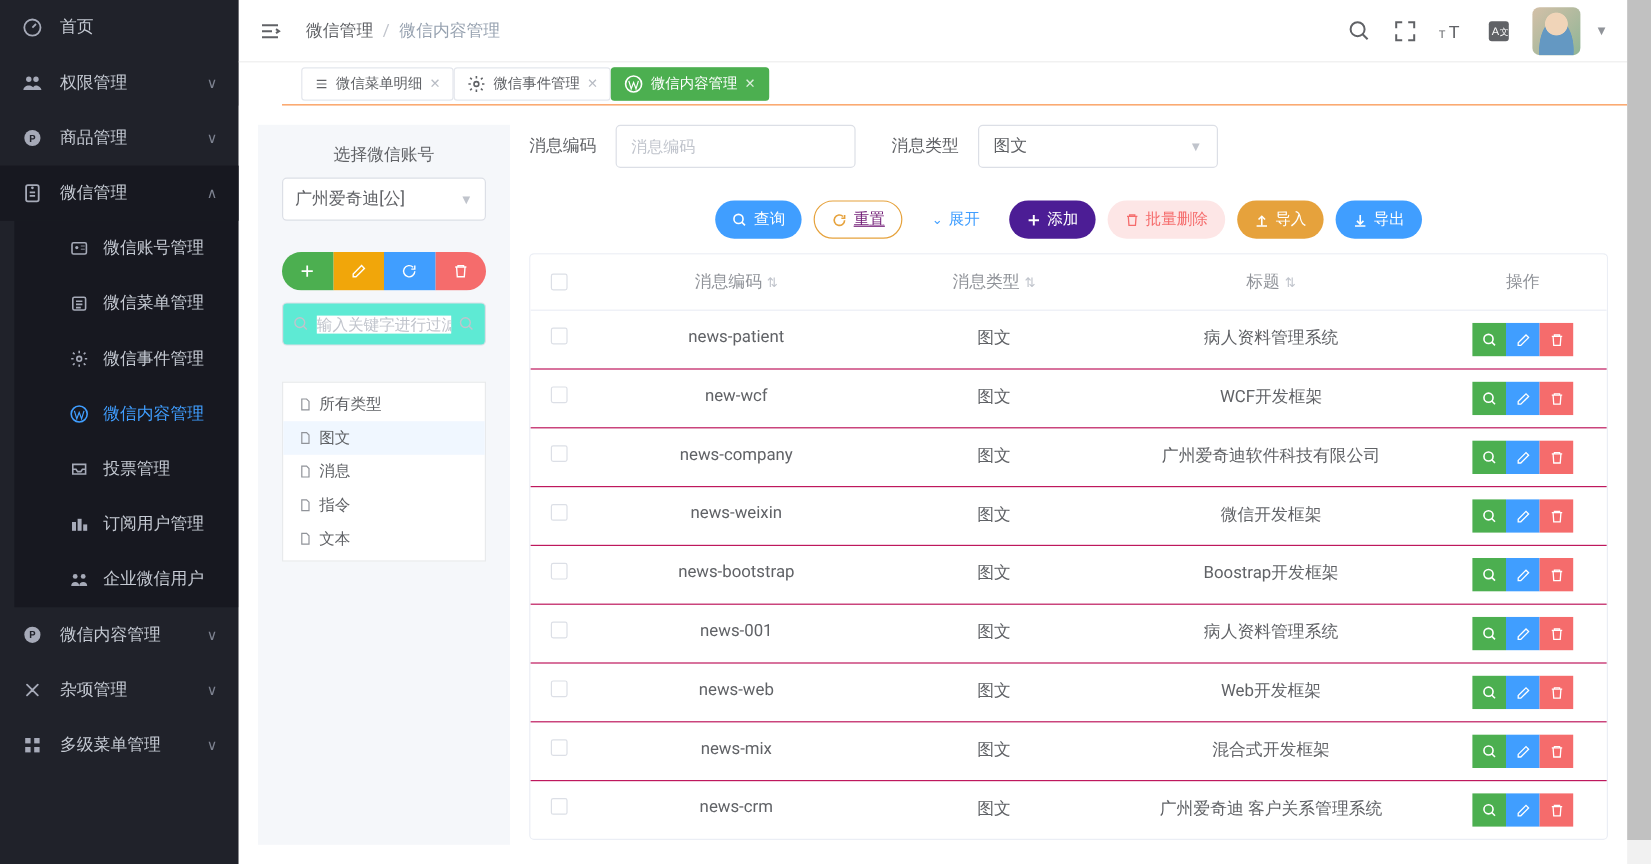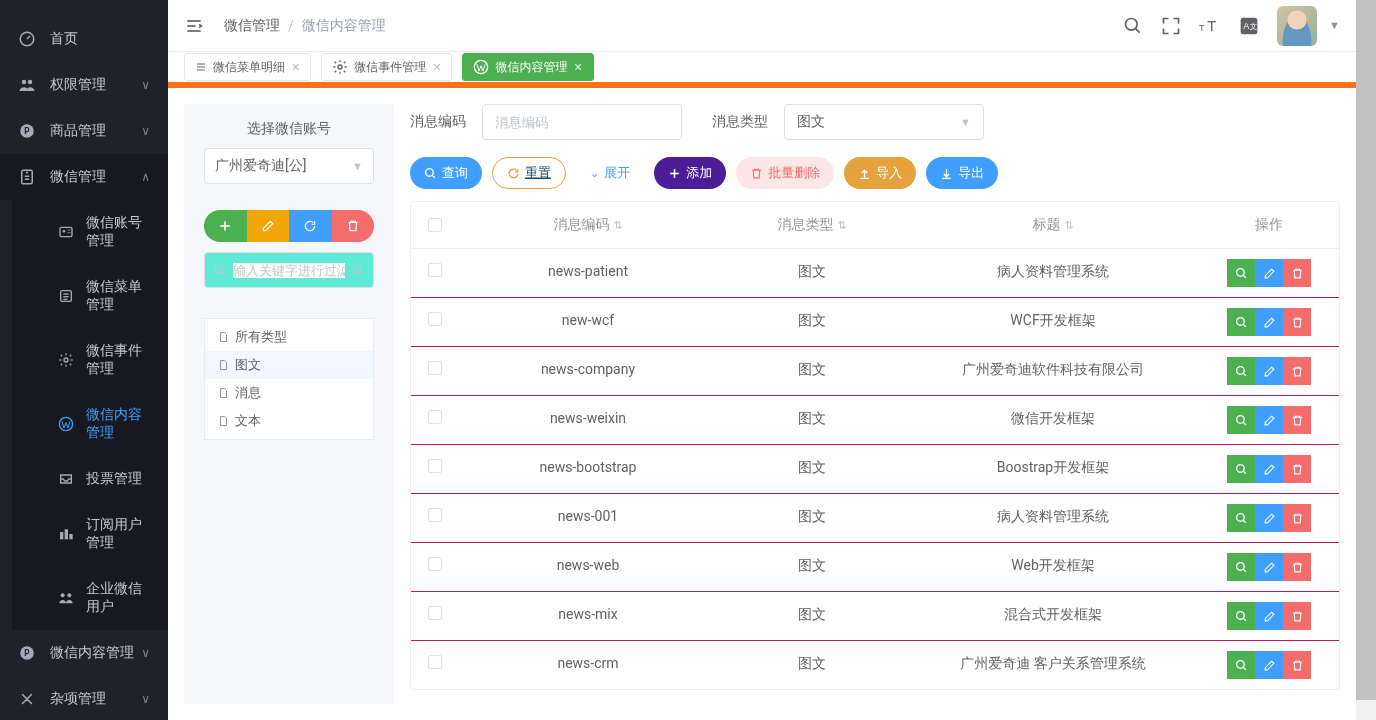--- a/index.html
+++ b/index.html
@@ -1,21 +1,21 @@
 <!DOCTYPE html>
 <html><head>
   <meta charset="utf-8">
   <style>
     * { box-sizing: border-box; margin: 0; padding: 0; }
     body { font-family: -apple-system, BlinkMacSystemFont, "Segoe UI", Roboto, "Helvetica Neue", Arial, sans-serif; font-size: 14px; color: #606266; background: #fff; height: 720px; width: 1376px; overflow: hidden; position: relative; }
     
     .app { display: flex; height: 720px; width: 1356px; }
     
     
-    .sidebar { width: 168px; background: #20222a; color: #a6aab8; flex-shrink: 0; padding-top: 16px; overflow: hidden; }
+    .sidebar { width: 199px; background: #20222a; color: #a6aab8; flex-shrink: 0; padding-top: 0; overflow: hidden; }
     .nav-item { display: flex; align-items: center; padding: 14px 18px; cursor: pointer; position: relative; }
     .nav-item .nav-icon { width: 18px; text-align: center; margin-right: 14px; font-size: 16px; color: #a6aab8; }
     .nav-item .nav-label { flex: 1; color: #c5cad3; font-size: 14px; }
     .nav-item .nav-arrow { color: #7d8290; font-size: 12px; }
     .nav-item.nav-sub { padding-left: 46px; }
     .nav-item.active .nav-label { color: #409eff; }
     .nav-item.active .nav-icon { color: #409eff; }
     .nav-item.nav-sub .nav-icon { margin-right: 10px; font-size: 14px; }
     .nav-item.open { background: #171820; }
     .nav-submenu { background: #171820; margin-left: 12px; }
@@ -28,21 +28,21 @@
     .breadcrumb { flex: 1; display: flex; align-items: center; margin-left: 10px; color: #97a2b0; }
     .breadcrumb span { color: #606266; }
     .breadcrumb .sep { margin: 0 8px; color: #c0c4cc; }
     .breadcrumb .crumb-last { color: #97a2b0; }
     .topbar-actions { display: flex; align-items: center; gap: 18px; }
     .topbar-actions .top-icon { color: #606266; cursor: pointer; font-size: 18px; }
     .avatar { width: 40px; height: 40px; border-radius: 6px; background: linear-gradient(135deg, #d4c0a8, #8fb596); position: relative; overflow: hidden; }
     .avatar::after { content:""; position:absolute; inset:0; background: radial-gradient(circle at 50% 35%, #f0d4b8 28%, transparent 30%), radial-gradient(ellipse at 50% 90%, #6498c2 50%, transparent 52%); }
     .dropdown-caret { color: #909399; font-size: 11px; cursor: pointer; margin-left: -6px; }
     
-    .tabbar { height: 36px; display: flex; align-items: center; padding: 0 16px; border-bottom: 6px solid #f97316; gap: 10px; }
+    .tabbar { height: 36px; display: flex; align-items: center; padding: 0 16px; border-bottom: 1px solid #f97316; gap: 0; margin-left: 36px; }
     .tab { height: 28px; border: 1px solid #e4e7ed; border-radius: 3px; padding: 0 10px; display: flex; align-items: center; gap: 6px; cursor: pointer; font-size: 12px; color: #606266; background: #fff; }
     .tab.active { background: #4caf50; border-color: #4caf50; color: #fff; }
     .tab .tab-icon { font-size: 12px; }
     .tab .tab-close { font-size: 11px; color: #b8bcc4; }
     .tab.active .tab-close { color: rgba(255,255,255,0.8); }
     
     .content { flex: 1; display: flex; padding: 16px; gap: 16px; background: #fff; overflow: hidden; }
     
     
     .left-panel { width: 210px; background: #f5f7fa; padding: 6px 0 14px; flex-shrink: 0; display: flex; flex-direction: column; align-items: center; }
@@ -69,24 +69,24 @@
     
     .right-panel { flex: 1; display: flex; flex-direction: column; }
     .filter-row { display: flex; align-items: center; gap: 10px; }
     .filter-col { display: flex; align-items: center; }
     .form-label { width: 72px; color: #606266; padding-right: 4px; white-space: nowrap; }
     .form-input { height: 36px; border: 1px solid #dcdfe6; border-radius: 4px; padding: 0 12px; outline: none; width: 200px; color: #606266; }
     .form-input::placeholder { color: #c0c4cc; }
     .form-select { width: 200px; height: 36px; border: 1px solid #dcdfe6; border-radius: 4px; background: #fff; display: flex; align-items: center; padding: 0 12px; justify-content: space-between; cursor: pointer; color: #606266; }
     .form-select .sel-caret { color: #c0c4cc; font-size: 11px; }
     
-    .action-row { display: flex; justify-content: flex-start; gap: 10px; margin-top: 17px; }
+    .action-row { display: flex; justify-content: center; gap: 10px; margin-top: 27px; }
     .btn { height: 32px; border-radius: 16px; padding: 0 14px; display: inline-flex; align-items: center; gap: 5px; cursor: pointer; font-size: 13px; border: none; }
     .btn.primary { background: #409eff; color: #fff; }
-    .btn.warning-outline { background: #fff; border: 1px solid #e6a23c; color: #0c4a6e; text-decoration: underline; }
+    .btn.warning-outline { background: #fff; border: 1px solid #e6a23c; color: #701a75; text-decoration: underline; }
     .btn.text { background: transparent; color: #409eff; }
     .btn.success { background: #4c1d95; color: #fff; }
     .btn.danger-light { background: #fde6e6; color: #f56c6c; }
     .btn.warning { background: #e6a23c; color: #fff; }
     
     .table { margin-top: 12px; border: 1px solid #ebeef5; border-radius: 4px; overflow: hidden; }
     .table-header { display: flex; background: #fff; border-bottom: 1px solid #ebeef5; }
     .th, .td { padding: 14px 10px; text-align: center; color: #606266; }
     .th { color: #909399; font-weight: 500; display: flex; align-items: center; justify-content: center; gap: 4px; }
     .col-check { width: 48px; flex-shrink: 0; }
@@ -420,20 +420,28 @@
                 </svg>
               </span>
               <span>消息</span>
             </div>
             <div class="tree-item">
               <span class="t-icon">
                 <svg width="12" height="12" viewBox="0 0 24 24" fill="none" stroke="#909399" stroke-width="2">
                   <path d="M7 3h8l4 4v14H7z"></path>
                 </svg>
               </span>
+              <span>指令</span>
+            </div>
+            <div class="tree-item">
+              <span class="t-icon">
+                <svg width="12" height="12" viewBox="0 0 24 24" fill="none" stroke="#909399" stroke-width="2">
+                  <path d="M7 3h8l4 4v14H7z"></path>
+                </svg>
+              </span>
               <span>文本</span>
             </div>
           </div>
       </div>
 
       <div class="right-panel">
         <div class="filter-row">
           <div class="filter-col">
             <div class="form-label">消息编码</div>
             <input class="form-input" placeholder="消息编码" style="">

